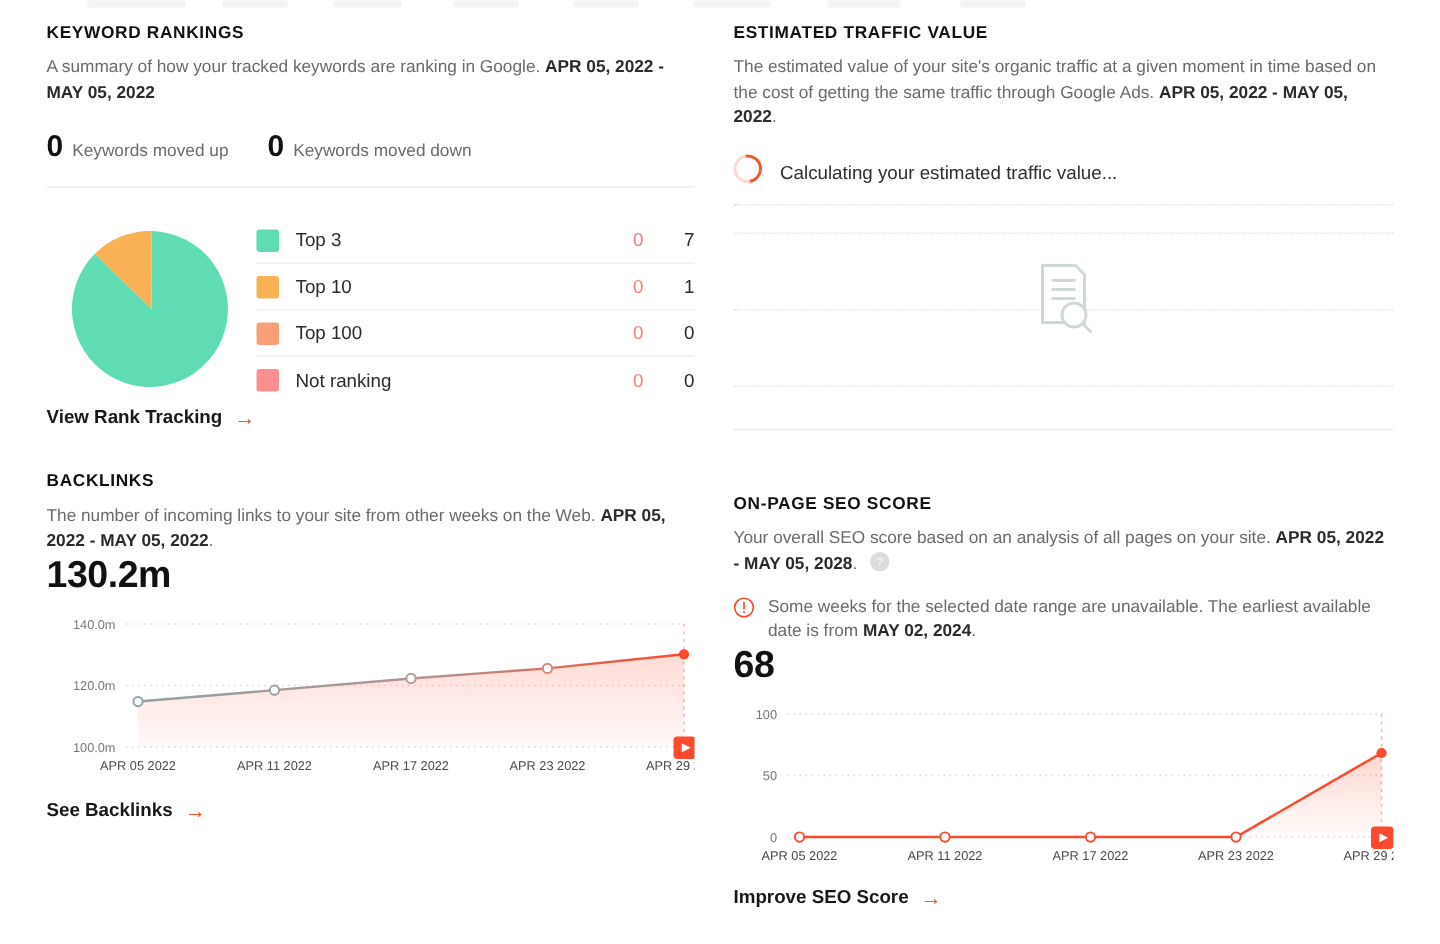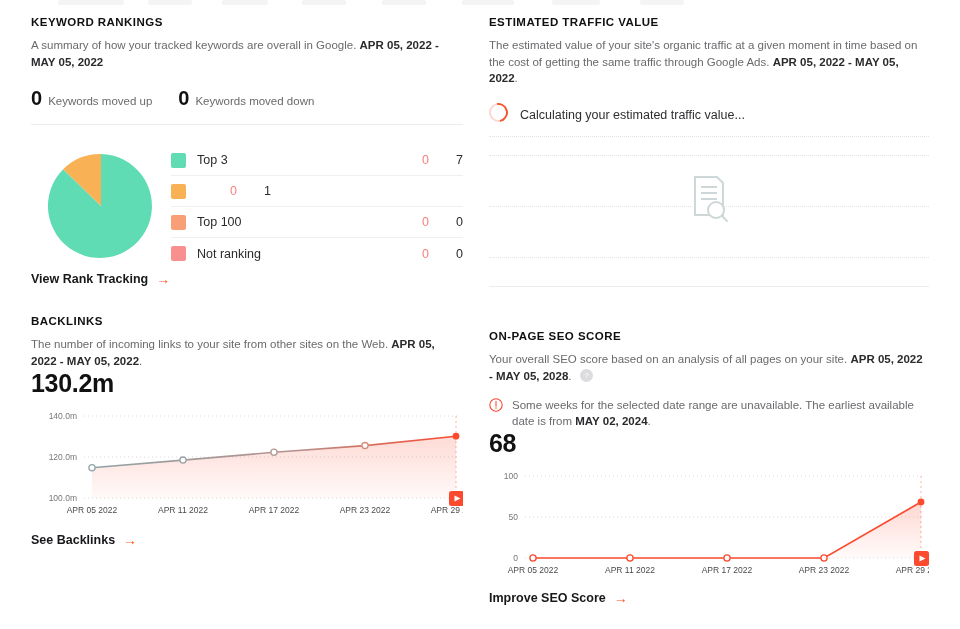--- a/index.html
+++ b/index.html
@@ -96,21 +96,21 @@
       <i style="left:302px;width:44px"></i>
     <i style="left:382px;width:44px"></i>
       <i style="left:462px;width:52px"></i>
     <i style="left:552px;width:48px"></i>
       <i style="left:640px;width:44px"></i>
   </div>
 
   <div class="panel p-kw">
     <div class="sect-title">KEYWORD RANKINGS</div>
     <div class="sect-desc">
-      <span>A summary of how your tracked keywords are overall in Google.</span>
+      <span>A summary of how your tracked keywords are ranking in Google.</span>
       <b>APR 05, 2022 - MAY 05, 2022</b>
     </div>
 
     <div class="moved-row">
       <div class="moved">
         <span class="num">0</span>
         <span class="lbl">Keywords moved up</span>
       </div>
       <div class="moved">
         <span class="num">0</span>
@@ -128,20 +128,21 @@
       </div>
       <div class="legend">
         <div class="leg-row">
           <span class="sw" style="background:#5fdcb3"></span>
           <span class="leg-name">Top 3</span>
           <span class="leg-delta">0</span>
           <span class="leg-count">7</span>
         </div>
         <div class="leg-row">
           <span class="sw" style="background:#f9b155"></span>
+          <span class="leg-name">Top 10</span>
           <span class="leg-delta">0</span>
           <span class="leg-count">1</span>
         </div>
         <div class="leg-row">
           <span class="sw" style="background:#f99f78"></span>
           <span class="leg-name">Top 100</span>
           <span class="leg-delta">0</span>
           <span class="leg-count">0</span>
         </div>
         <div class="leg-row">
@@ -185,21 +186,21 @@
           <line x1="35" y1="43" x2="40" y2="48" stroke="#cfd8d9" stroke-width="2" stroke-linecap="round"></line>
         </svg>
       </span>
       <span class="etv-base"></span>
     </div>
   </div>
 
   <div class="panel p-bl">
     <div class="sect-title">BACKLINKS</div>
     <div class="sect-desc">
-      <span>The number of incoming links to your site from other sites on the Web.</span>
+      <span>The number of incoming links to your site from other weeks on the Web.</span>
       <b>APR 05, 2022 - MAY 05, 2022</b><span>.</span>
     </div>
     <div class="metric">130.2m</div>
 
     <div class="chart-box">
       <svg width="432" height="115" viewBox="0 0 432 115">
         <defs>
           <linearGradient id="blFill" x1="0" y1="0" x2="0" y2="1">
             <stop offset="0%" stop-color="#fb4a2e" stop-opacity="0.20"></stop>
             <stop offset="100%" stop-color="#fb4a2e" stop-opacity="0.03"></stop>

